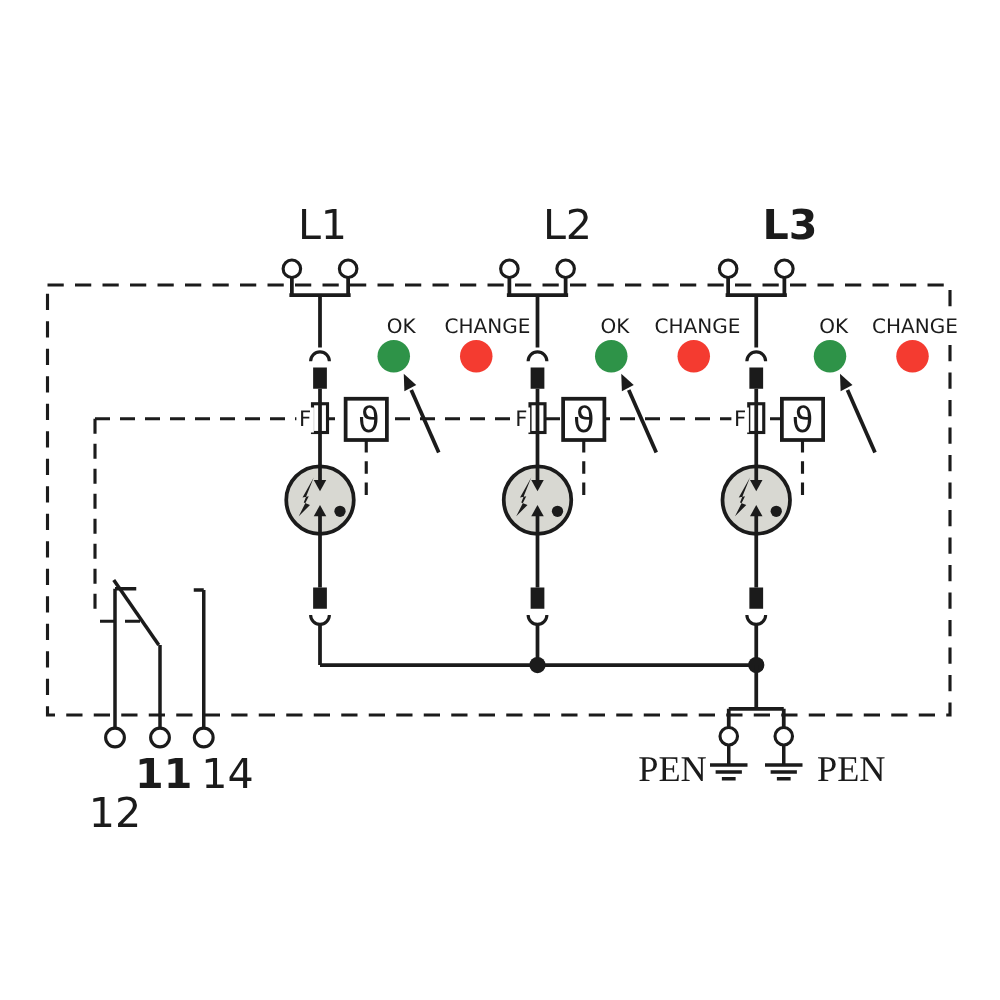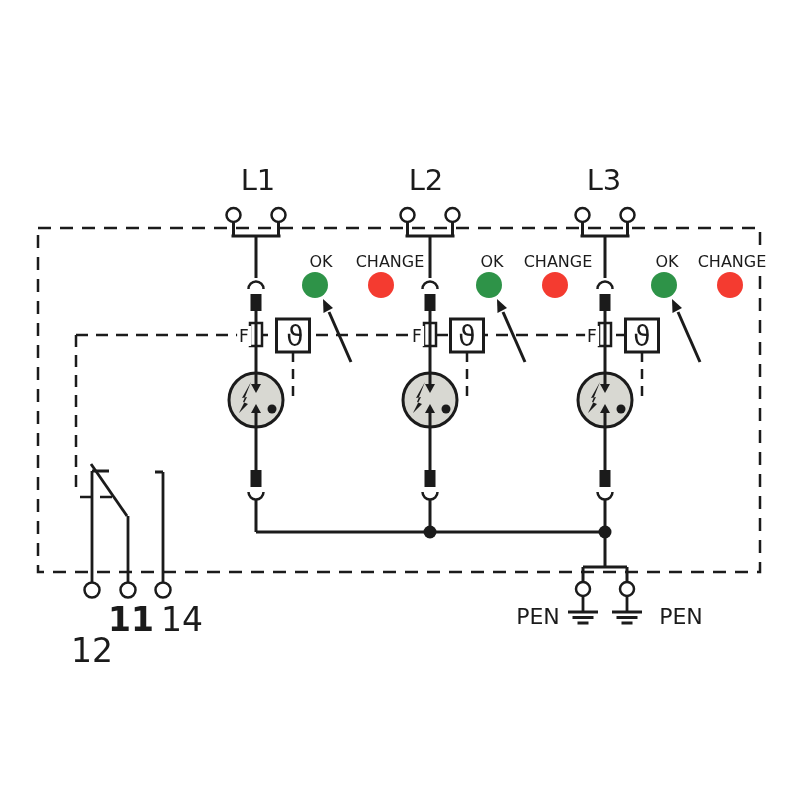--- a/index.html
+++ b/index.html
@@ -1,25 +1,25 @@
 <!DOCTYPE html>
 <html><head>
 <meta charset="utf-8">
 <style>
   html,body{margin:0;padding:0;background:#ffffff;}
   #stage{position:relative;width:800px;height:800px;background:#ffffff;overflow:hidden;
          font-family:"DejaVu Sans",sans-serif;color:#1b1b1b;}
   #lineart{position:absolute;left:0;top:0;}
   .lbl{position:absolute;transform:translate(-50%,-50%);white-space:nowrap;color:#1b1b1b;}
-  .phase-lbl{font-size:29px;}
+  .phase-lbl{font-size:33px;}
   .led-lbl{font-size:16px;background:#ffffff;padding:0 2px;}
   .fuse-lbl{font-size:17px;background:#ffffff;padding:0 2px;}
   .theta-lbl{font-size:28px;}
   .term-lbl{font-size:33px;}
-  .pen-lbl{font-size:22px;}
+  .pen-lbl{font-size:29px;font-family:Liberation Serif, serif;}
 </style>
 </head>
 <body>
 
 <div id="stage">
 
   <svg id="lineart" width="800" height="800" viewBox="0 0 800 800">
 
     <rect x="38" y="228" width="722" height="344" fill="none" stroke="#1b1b1b" stroke-width="2.5" stroke-dasharray="13 9"></rect>
 
@@ -139,22 +139,22 @@
       <path d="M91 464 L127 516" stroke="#1b1b1b" stroke-width="2.8"></path>
       <path d="M128 583 V516" stroke="#1b1b1b" stroke-width="2.8"></path>
       <path d="M163 583 V472 M155 472 H163" fill="none" stroke="#1b1b1b" stroke-width="2.8"></path>
       <circle cx="92" cy="590" r="7.5" fill="#ffffff" stroke="#1b1b1b" stroke-width="2.5"></circle>
       <circle cx="128" cy="590" r="7.5" fill="#ffffff" stroke="#1b1b1b" stroke-width="2.5"></circle>
       <circle cx="163" cy="590" r="7.5" fill="#ffffff" stroke="#1b1b1b" stroke-width="2.5"></circle>
     </g>
   </svg>
 
   <div class="lbl phase-lbl" style="left:258px;top:180px;">L1</div>
-  <div class="lbl phase-lbl" style="left:426px;top:180px;">L2</div>
-  <div class="lbl phase-lbl" style="left:604px;top:180px;">L3</div>
+  <div class="lbl phase-lbl" style="left:454px;top:180px;">L2</div>
+  <div class="lbl phase-lbl" style="left:632px;top:180px;font-weight:bold;">L3</div>
 
   <div class="lbl led-lbl" style="left:321px;top:261px;">OK</div>
   <div class="lbl led-lbl" style="left:390px;top:261px;">CHANGE</div>
   <div class="lbl led-lbl" style="left:492px;top:261px;">OK</div>
   <div class="lbl led-lbl" style="left:558px;top:261px;">CHANGE</div>
   <div class="lbl led-lbl" style="left:667px;top:261px;">OK</div>
   <div class="lbl led-lbl" style="left:732px;top:261px;">CHANGE</div>
 
   <div class="lbl fuse-lbl" style="left:244px;top:336px;">F</div>
   <div class="lbl fuse-lbl" style="left:417px;top:336px;">F</div>

